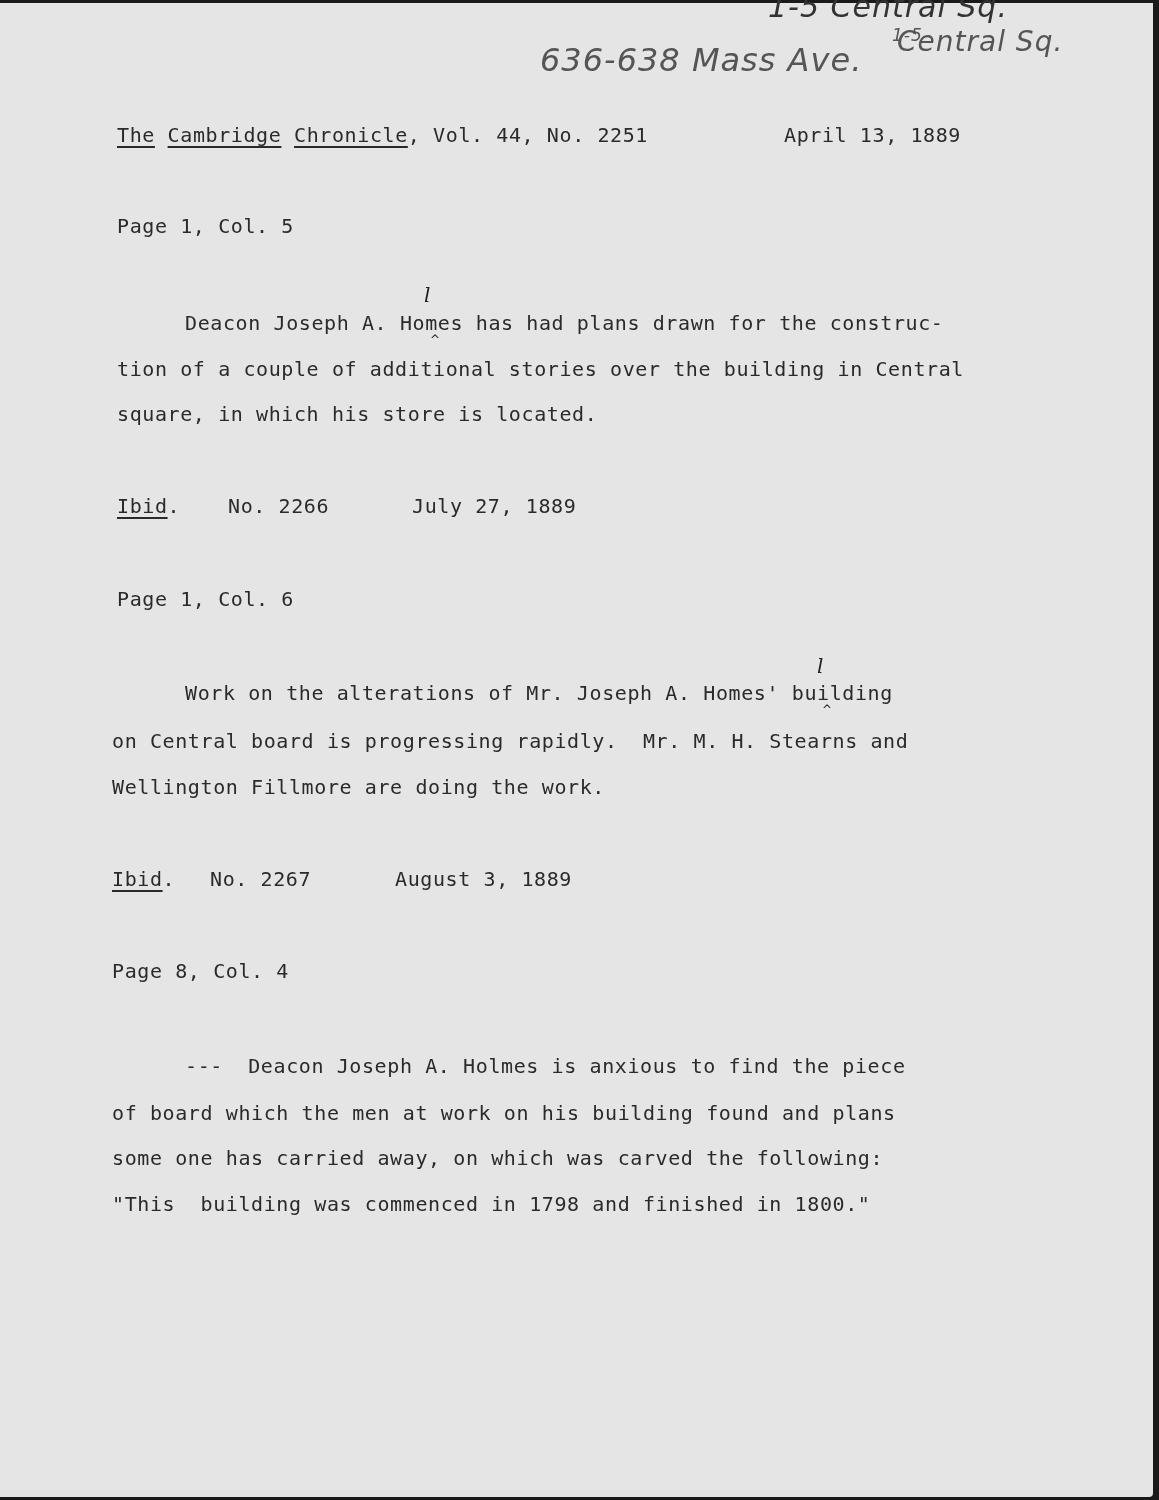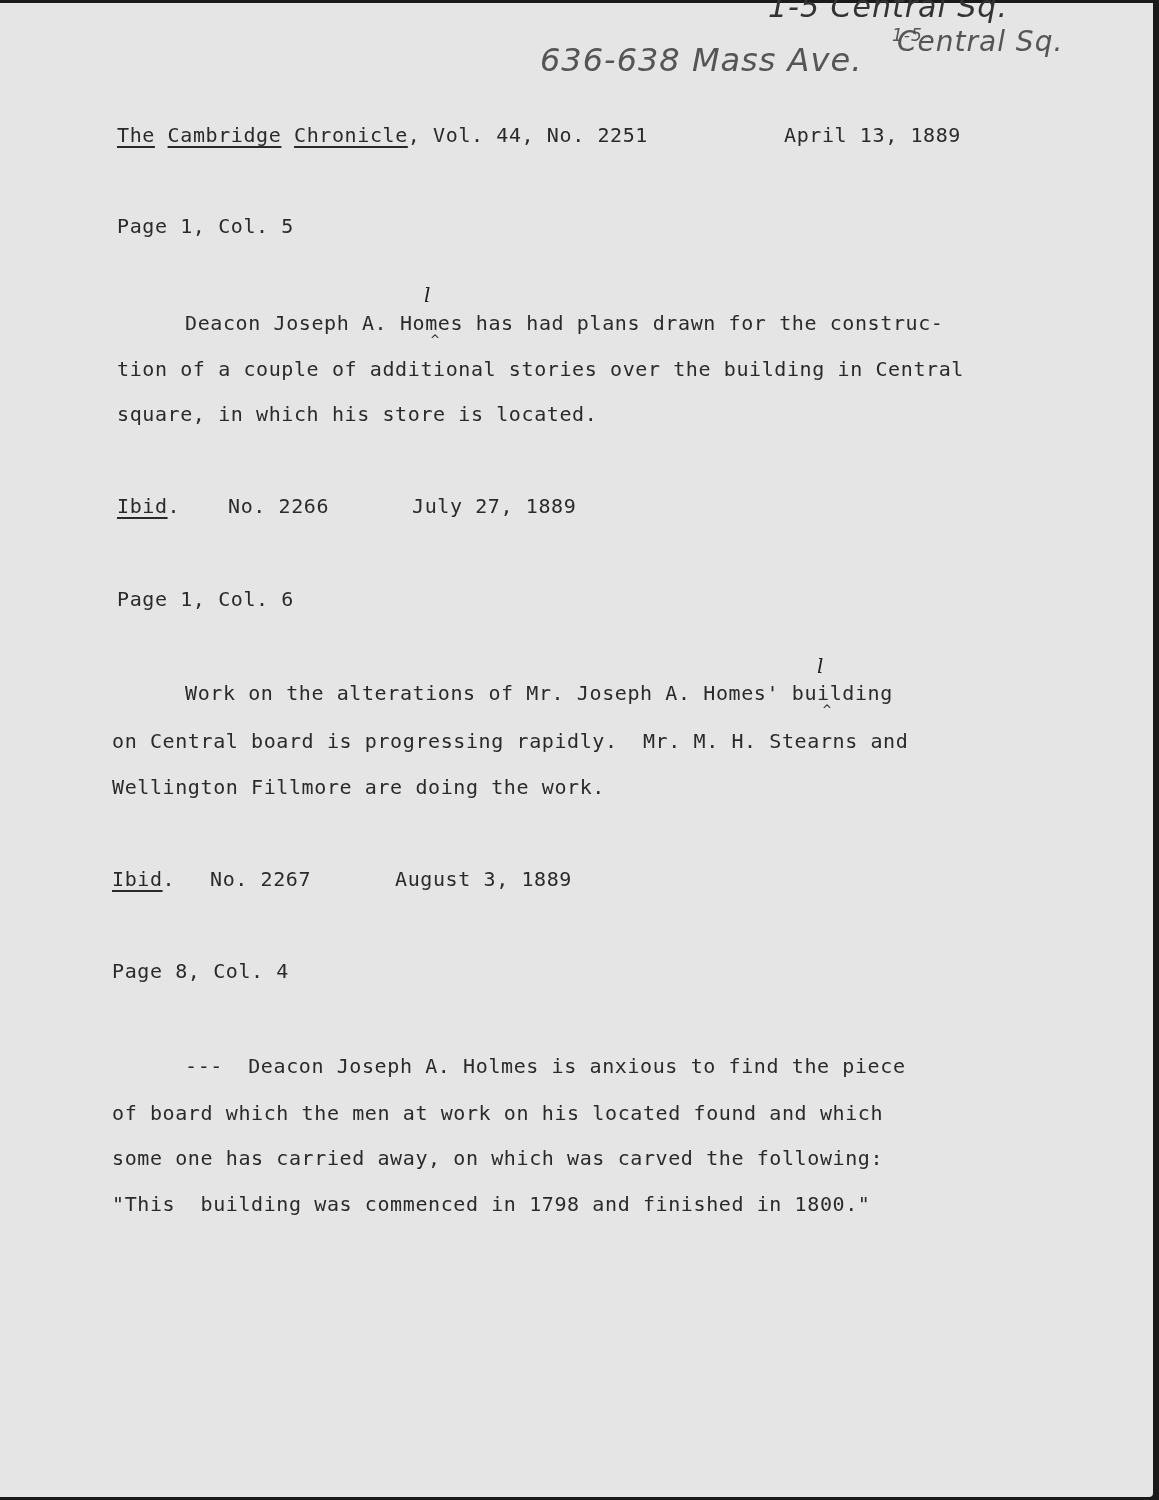--- a/index.html
+++ b/index.html
@@ -74,17 +74,17 @@
   <div class="caret" style="left:822px; top:700px;">^</div>
   <div class="line" style="left:185px; top:678px;">Work on the alterations of Mr. Joseph A. Homes' building</div>
   <div class="line" style="left:112px; top:726px;">on Central board is progressing rapidly.  Mr. M. H. Stearns and</div>
   <div class="line" style="left:112px; top:772px;">Wellington Fillmore are doing the work.</div>
 
   <div class="line" style="left:112px; top:864px;"><span class="u">Ibid</span><span>.</span></div>
   <div class="line" style="left:210px; top:864px;">No. 2267</div>
   <div class="line" style="left:395px; top:864px;">August 3, 1889</div>
   <div class="line" style="left:112px; top:956px;">Page 8, Col. 4</div>
   <div class="line" style="left:185px; top:1051px;">---  Deacon Joseph A. Holmes is anxious to find the piece</div>
-  <div class="line" style="left:112px; top:1098px;">of board which the men at work on his located found and which</div>
+  <div class="line" style="left:112px; top:1098px;">of board which the men at work on his building found and plans</div>
   <div class="line" style="left:112px; top:1143px;">some one has carried away, on which was carved the following:</div>
   <div class="line" style="left:112px; top:1189px;">"This  building was commenced in 1798 and finished in 1800."</div>
 
 </div>
 
 </body></html>

